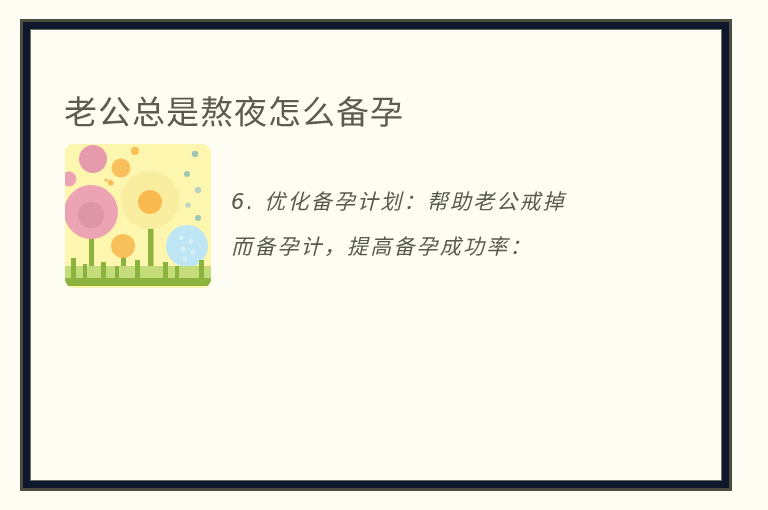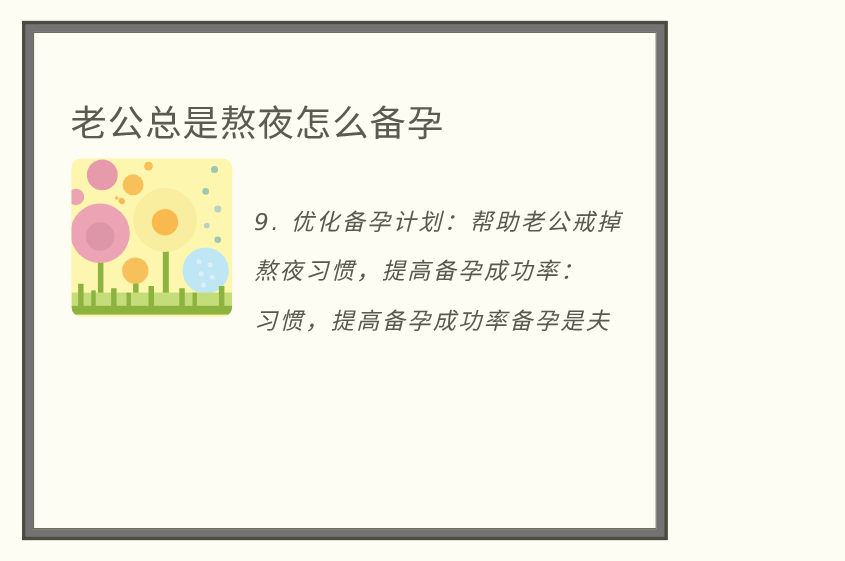--- a/index.html
+++ b/index.html
@@ -22,25 +22,25 @@
     width: 768px;
     height: 510px;
     background: #fdfdf4;
     box-sizing: border-box;
   }
 
   .card-outer {
     position: absolute;
     left: 20px;
     top: 19px;
-    width: 587px;
+    width: 712px;
     height: 472px;
     box-sizing: border-box;
     border: 3px solid #4b4b3f;
-    background: #737373;
+    background: #0f172a;
   }
 
   .card-inner {
     position: absolute;
     left: 7px;
     top: 7px;
     right: 7px;
     bottom: 7px;
     box-sizing: border-box;
     border: 1px solid #6d6d5e;
@@ -187,23 +187,22 @@
                 <rect x="100" y="120" width="5" height="20" fill="#8db33f"></rect>
                 <rect x="112" y="124" width="4" height="16" fill="#8db33f"></rect>
                 <rect x="136" y="118" width="5" height="22" fill="#8db33f"></rect>
 
                 <rect x="2" y="136" width="146" height="8" fill="#8db33f"></rect>
               </g>
             </svg>
           </div>
 
           <div class="article-text">
-            <div class="text-line">9. 优化备孕计划：帮助老公戒掉</div>
-            <div class="text-line">熬夜习惯，提高备孕成功率：</div>
-            <div class="text-line">习惯，提高备孕成功率备孕是夫</div>
+            <div class="text-line">6. 优化备孕计划：帮助老公戒掉</div>
+            <div class="text-line">而备孕计，提高备孕成功率：</div>
           </div>
 
         </div>
 
       </div>
     </div>
   </div>
 
 </div>
 

